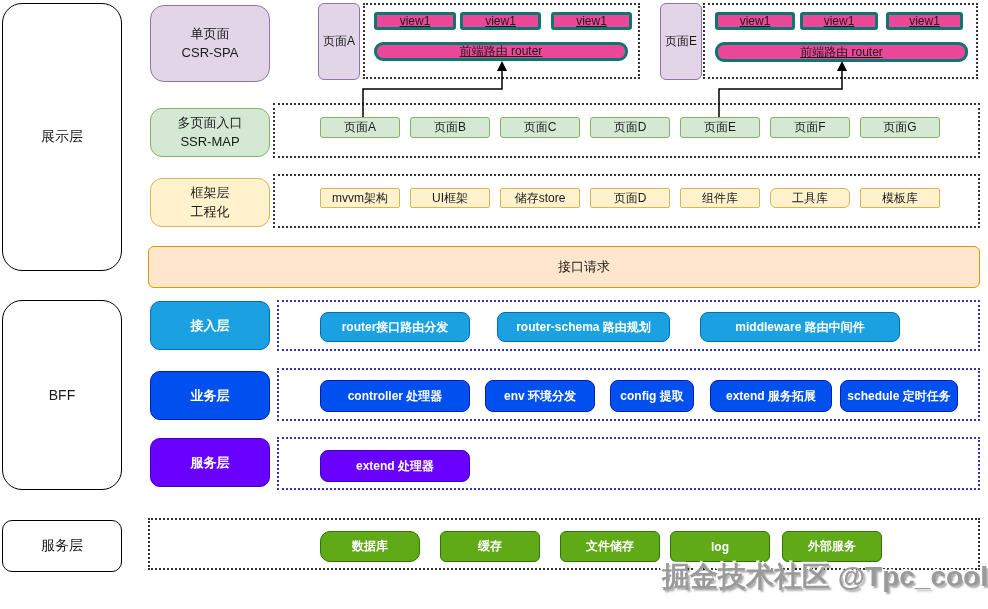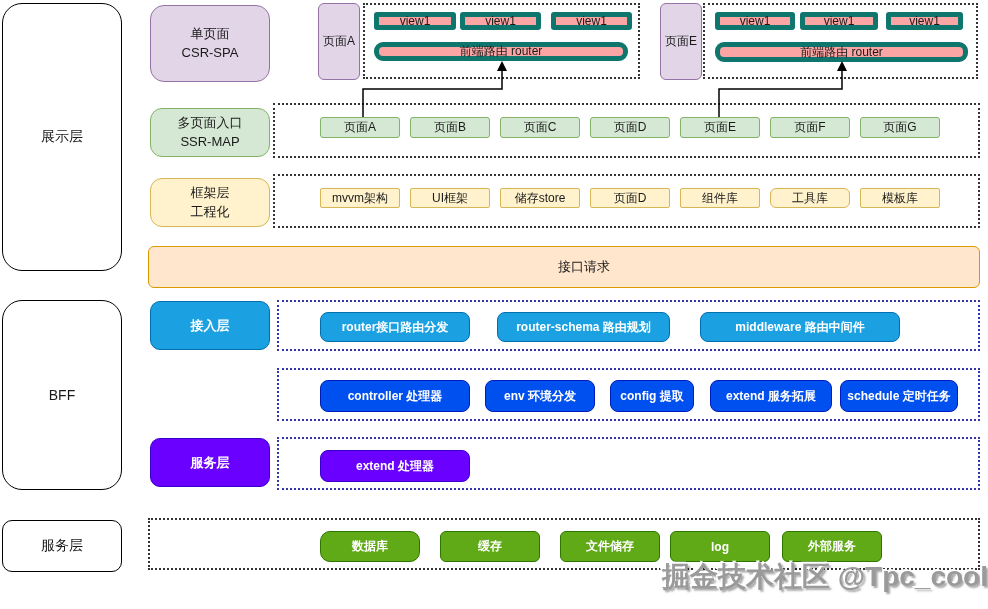--- a/index.html
+++ b/index.html
@@ -8,21 +8,21 @@
   .abs{position:absolute;box-sizing:border-box;}
   .flex{display:flex;align-items:center;justify-content:center;text-align:center;}
   .col{flex-direction:column;line-height:1.45;}
   .rail{background:#fff;border:1.5px solid #000;border-radius:20px;font-size:14px;}
   .card{border:1px solid;font-size:13px;}
   .chip{border:1px solid;font-size:12px;}
   .lt-purple{background:#E1D5E7;border-color:#9673A6;}
   .lt-green{background:#D5E8D4;border-color:#82B366;}
   .lt-yellow{background:#FFF2CC;border-color:#D6B656;}
   .lt-orange{background:#FFE6CC;border-color:#D79B00;padding-left:40px;}
-  .white-box{background:#fca5a5;border:5px solid #0f766e;}
+  .white-box{background:#ec4899;border:3px solid #0f766e;text-decoration:underline;}
   .cyan{background:#1BA1E2;border-color:#006EAF;color:#fff;font-weight:bold;}
   .blue{background:#0050EF;border-color:#001DBC;color:#fff;font-weight:bold;}
   .violet{background:#6A00FF;border-color:#3700CC;color:#fff;font-weight:bold;}
   .green{background:#60A917;border-color:#2D7600;color:#fff;font-weight:bold;}
   .dotted{border:2px dotted #333;}
   .dotted.navy{border-color:#3434ad;}
   .watermark{font-size:28px;font-weight:bold;color:#9a9a9a;white-space:nowrap;
              text-shadow:-2px -2px 0 #ffffff,2px 2px 2px rgba(0,0,0,0.35);}
   svg{position:absolute;left:0;top:0;pointer-events:none;}
 </style>
@@ -148,20 +148,23 @@
       <span>router接口路由分发</span>
     </div>
   <div class="abs flex chip cyan" style="left:497px;top:312px;width:173px;height:30px;border-radius:8px">
       <span>router-schema 路由规划</span>
     </div>
   <div class="abs flex chip cyan" style="left:700px;top:312px;width:200px;height:30px;border-radius:8px">
       <span>middleware 路由中间件</span>
     </div>
 
   <div class="abs dotted navy" style="left:277px;top:368px;width:703px;height:53px"></div>
+  <div class="abs flex card blue" style="left:150px;top:371px;width:120px;height:49px;border-radius:10px">
+    <span>业务层</span>
+  </div>
   <div class="abs flex chip blue" style="left:320px;top:380px;width:150px;height:32px;border-radius:8px">
       <span>controller 处理器</span>
     </div>
   <div class="abs flex chip blue" style="left:485px;top:380px;width:110px;height:32px;border-radius:8px">
       <span>env 环境分发</span>
     </div>
   <div class="abs flex chip blue" style="left:610px;top:380px;width:84px;height:32px;border-radius:8px">
       <span>config 提取</span>
     </div>
   <div class="abs flex chip blue" style="left:710px;top:380px;width:122px;height:32px;border-radius:8px">

